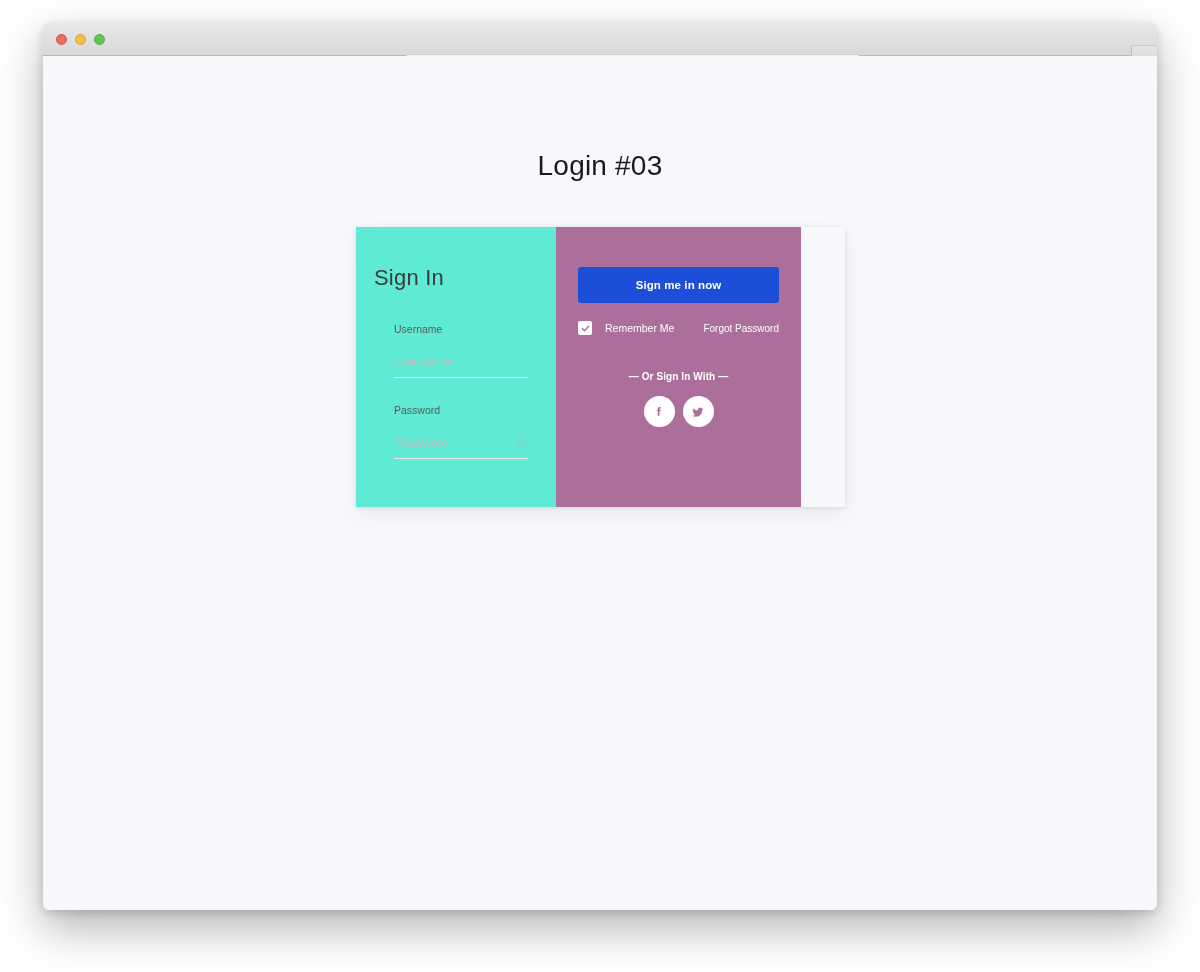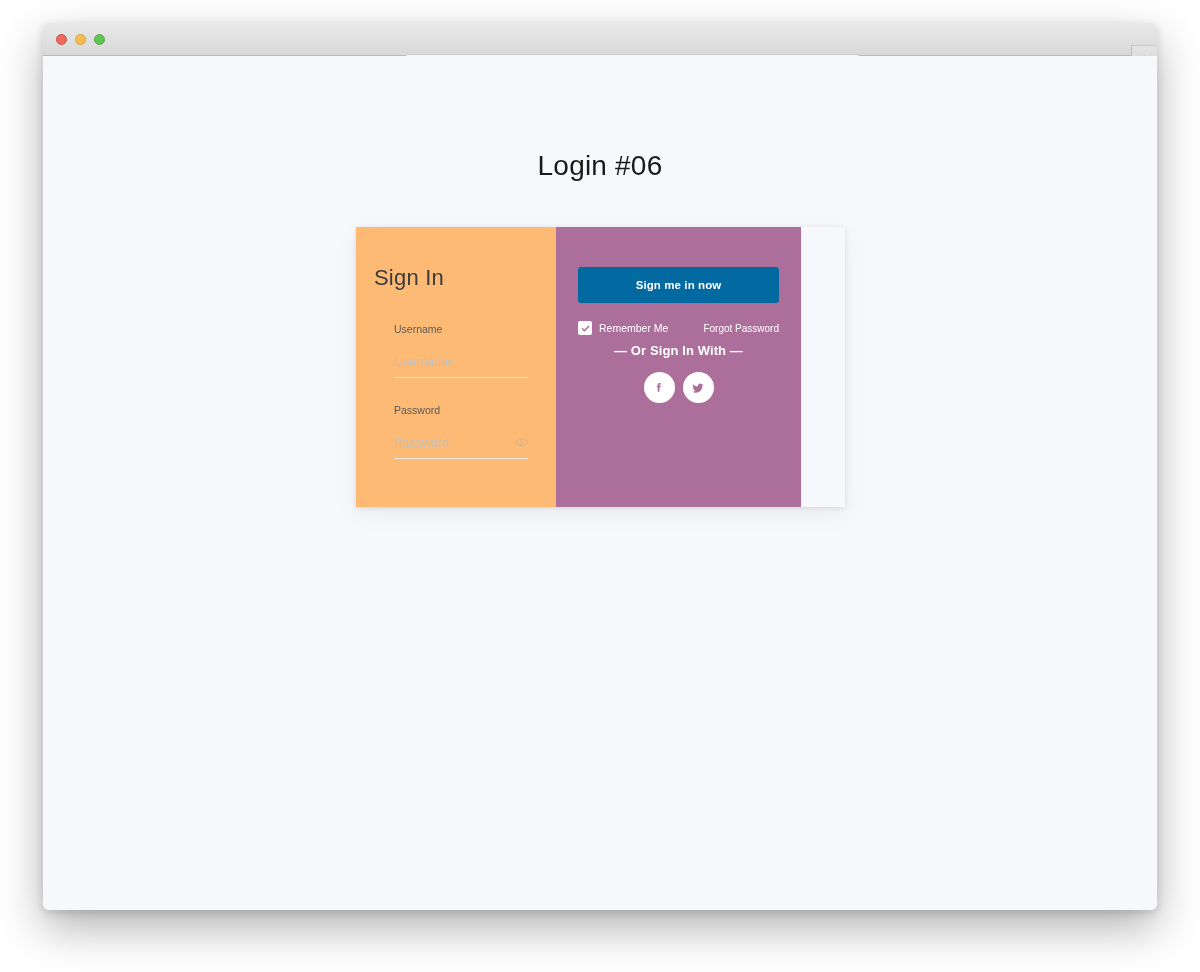--- a/index.html
+++ b/index.html
@@ -135,21 +135,21 @@
     top: 171px;
     width: 489px;
     height: 280px;
     display: flex;
     box-shadow: 0 1px 5px rgba(0,0,0,0.10), 0 8px 22px rgba(0,0,0,0.05);
   }
 
   
   #form-panel {
     width: 200px;
-    background: #fdba74;
+    background: #5eead4;
     padding: 38px 28px 0 18px;
     position: relative;
   }
   #signin-heading {
     font-size: 22px;
     font-weight: 300;
     color: #3b3b3b;
     margin: 0 0 32px 0;
     letter-spacing: 0.2px;
   }
@@ -189,40 +189,40 @@
   #action-panel {
     width: 245px;
     background: #ac6f9b;
     padding: 40px 22px 0 22px;
     text-align: center;
   }
   #signin-submit {
     display: block;
     width: 100%;
     height: 36px;
-    background: #0369a1;
+    background: #1d4ed8;
     color: #ffffff;
     border: none;
     border-radius: 3px;
     font-family: "Liberation Sans", sans-serif;
     font-size: 11.5px;
     font-weight: bold;
     cursor: pointer;
     letter-spacing: 0.1px;
   }
   #options-row {
     display: flex;
     align-items: center;
     justify-content: space-between;
     margin-top: 18px;
   }
   #remember-me-group {
     display: flex;
     align-items: center;
-    gap: 7px;
+    gap: 13px;
     cursor: pointer;
   }
   #remember-me-checkbox {
     width: 14px; height: 14px;
     background: #ffffff;
     border-radius: 2px;
     display: flex;
     align-items: center;
     justify-content: center;
   }
@@ -231,22 +231,22 @@
     font-size: 10.5px;
     color: #ffffff;
   }
   #forgot-password-link {
     font-size: 10px;
     color: #ffffff;
     text-decoration: none;
     cursor: pointer;
   }
   #social-divider {
-    margin-top: 8px;
-    font-size: 13px;
+    margin-top: 36px;
+    font-size: 10px;
     font-weight: bold;
     color: #ffffff;
     letter-spacing: 0.1px;
   }
   #social-buttons {
     margin-top: 14px;
     display: flex;
     justify-content: center;
     gap: 8px;
   }
@@ -294,21 +294,21 @@
             <path d="M13.6 1.8v3.1h-3.1"></path>
         </svg>
       </span>
     </div>
 
     <div id="new-tab-button">+</div>
   </div>
 
   <div id="viewport">
 
-    <h1 id="page-title">Login #06</h1>
+    <h1 id="page-title">Login #03</h1>
 
     <div id="login-card">
 
       <div id="form-panel">
         <h2 id="signin-heading">Sign In</h2>
 
         <div class="field-group">
           <label class="field-label">Username</label>
           <input class="field-input" type="text" placeholder="Username" style="">
         </div>

